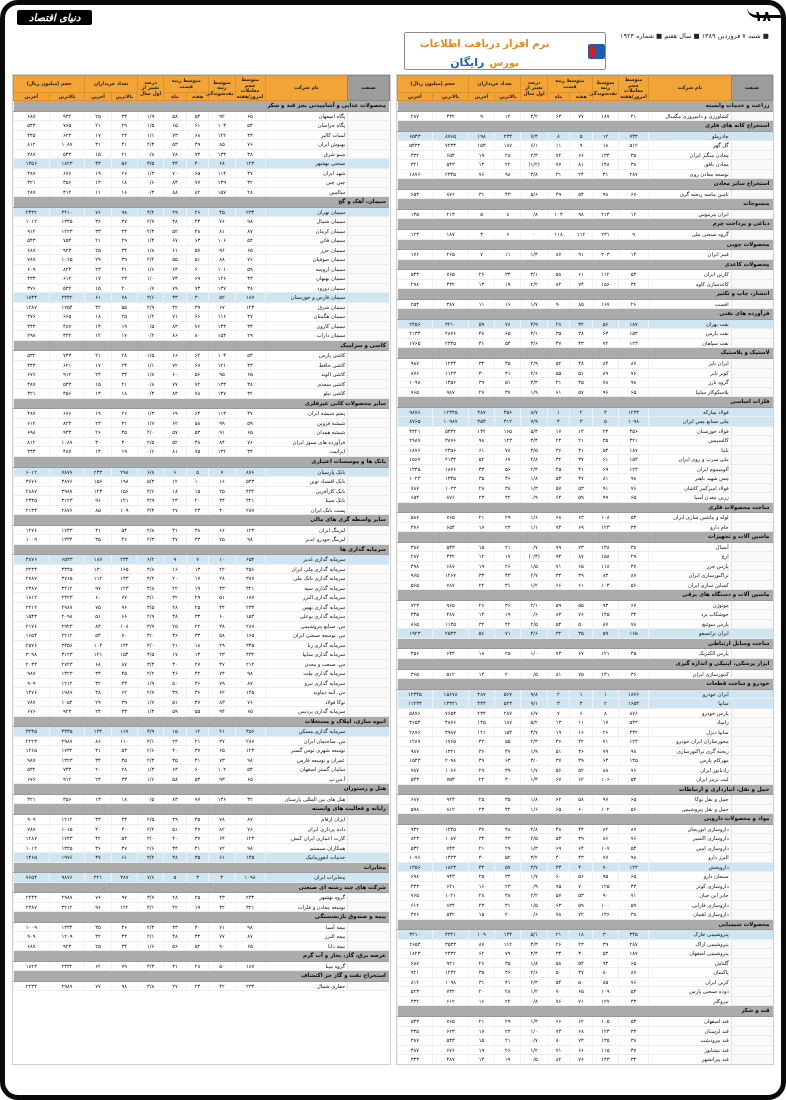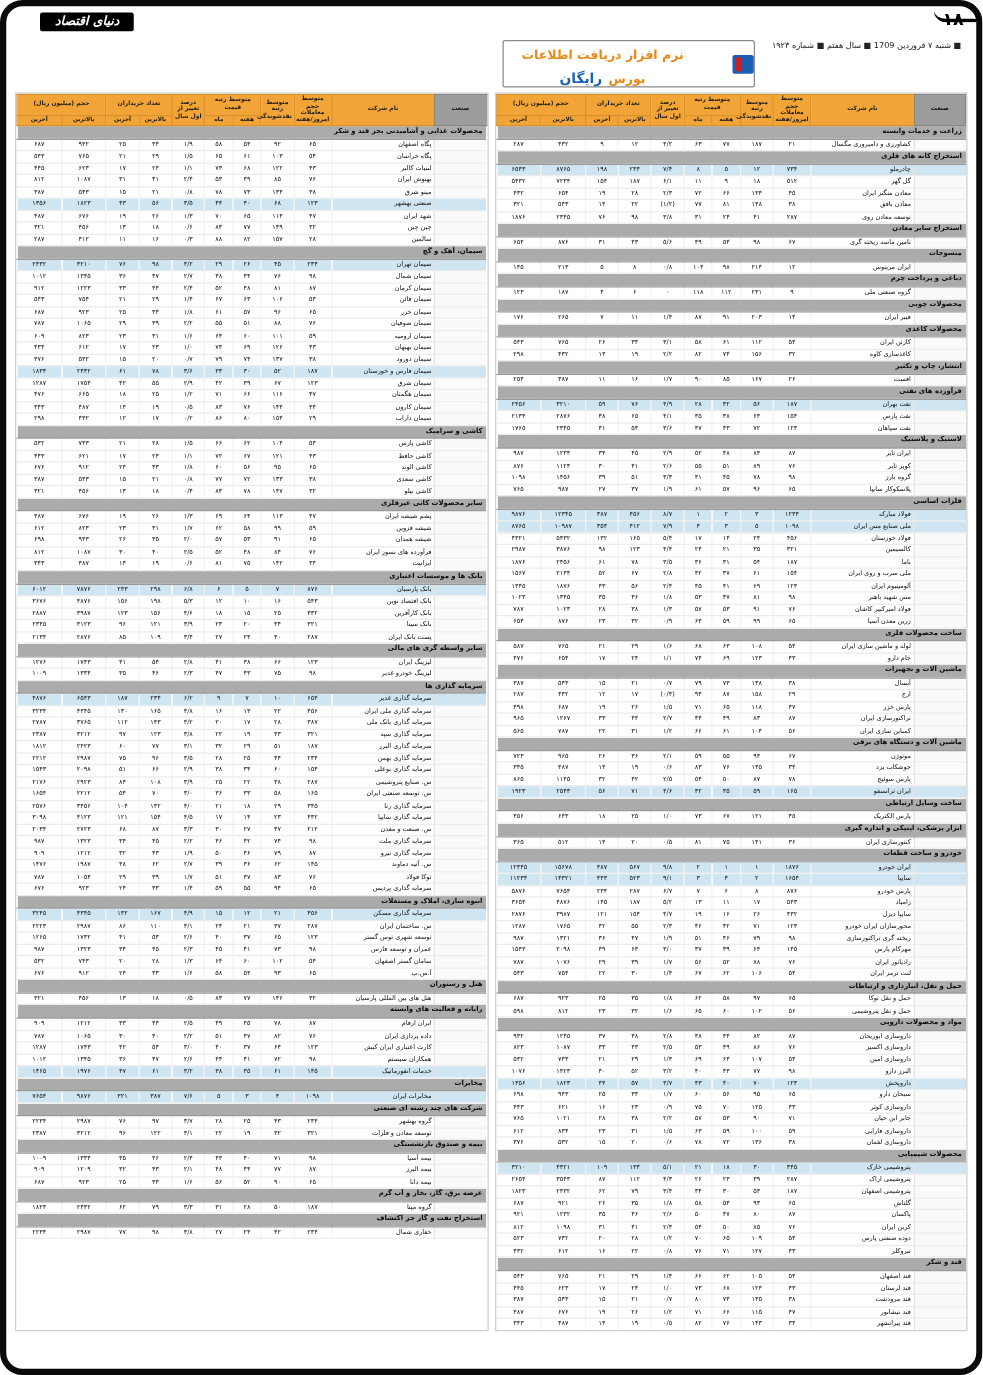--- a/index.html
+++ b/index.html
@@ -1,21 +1,21 @@
 <!DOCTYPE html>
 <html lang="fa" dir="rtl"><head>
 <meta charset="utf-8">
 <style>
   html,body{margin:0;padding:0;background:#ffffff;font-family:"DejaVu Sans",sans-serif;}
   .page{width:786px;height:1100px;margin:0 auto;background:#fff;border:5px solid #0a0a0a;
         border-radius:18px;box-sizing:border-box;position:relative;overflow:hidden;direction:rtl;}
   
   .topbar{height:24px;position:relative;}
   .logo{position:absolute;left:12px;top:5px;background:#000;color:#fff;padding:2px 12px;
-        font-size:10px;font-weight:bold;font-style:italic;border-radius:2px;margin-left:15px;}
+        font-size:10px;font-weight:bold;font-style:italic;border-radius:2px;}
   .page-number{position:absolute;right:10px;top:3px;font-size:14px;font-weight:bold;color:#000;}
   .corner-arc{position:absolute;right:0;top:0;width:34px;height:10px;border-bottom:3px solid #000;
         border-bottom-left-radius:10px;}
   
   .header{display:flex;align-items:flex-start;padding:0 12px 4px;gap:14px;}
   .title-block{margin-right:0;}
   .title-block h1{margin:0;font-size:18px;font-weight:bold;color:#000;letter-spacing:-0.5px;}
   .dateline{font-size:6.5px;color:#222;margin-top:3px;}
   .ad{width:200px;height:36px;border:1px solid #8a8a8a;border-radius:2px;display:flex;
       align-items:center;justify-content:center;gap:24px;margin-top:3px;background:#fff;}
@@ -46,21 +46,21 @@
 <div class="page">
 
   <div class="topbar">
     <div class="corner-arc"></div>
     <div class="page-number">۱۸</div>
     <div class="logo">دنیای اقتصاد</div>
   </div>
 
   <div class="header">
     <div class="title-block">
-      <div class="dateline">■ شنبه ۷ فروردین 1709 ■ سال هفتم ■ شماره ۱۹۲۳</div>
+      <div class="dateline">■ شنبه ۷ فروردین ۱۳۸۹ ■ سال هفتم ■ شماره ۱۹۲۳</div>
     </div>
     <div class="ad">
       <span class="ad-icon"></span>
       <span class="ad-text">
         <span class="ad-line1">نرم افزار دریافت اطلاعات بورس</span>
         <span class="ad-line2">رایگان</span>
       </span>
     </div>
   </div>
 

